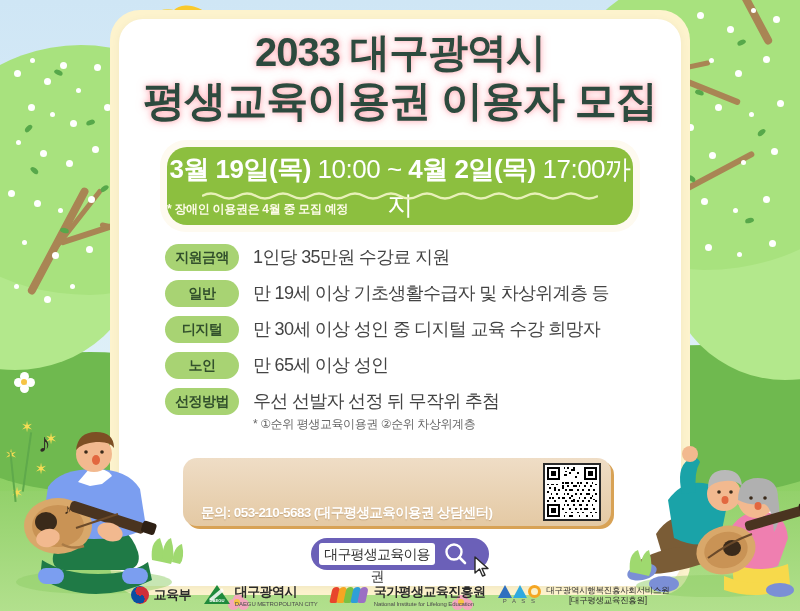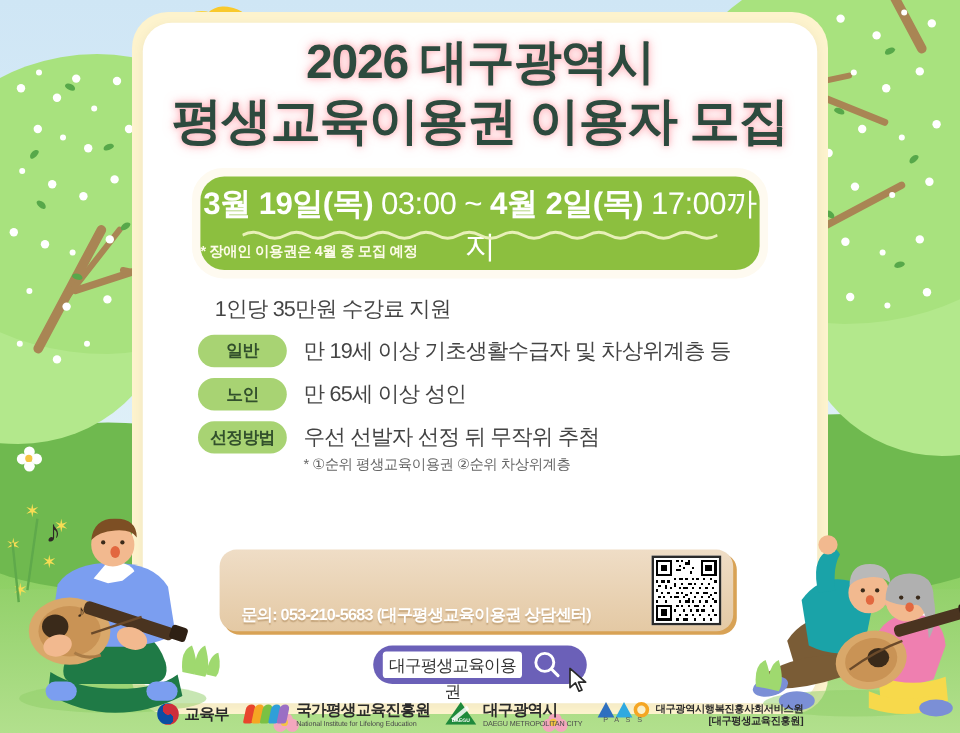--- a/index.html
+++ b/index.html
@@ -126,21 +126,21 @@
      background:conic-gradient(from 200deg,#0b4da2 0deg 180deg,#cd2e3a 180deg 360deg);position:relative;}
   .taeguk::after{content:"";position:absolute;left:0;top:0;width:18px;height:18px;border-radius:50%;
      background:radial-gradient(circle at 50% 28%,#cd2e3a 0 4.5px,transparent 4.6px),
                 radial-gradient(circle at 50% 72%,#0b4da2 0 4.5px,transparent 4.6px);}
   .nile{width:38px;height:16px;position:relative;}
   .nile i{position:absolute;top:0;width:8px;height:16px;border-radius:4px 4px 2px 2px;transform:skewX(-12deg);}
   .dgmark{width:26px;height:19px;position:relative;}
   .pass{display:flex;align-items:flex-end;gap:1px;}
   .pass .pk{width:0;height:0;border-left:7px solid transparent;border-right:7px solid transparent;}
   .pass .pd{width:13px;height:13px;border-radius:50%;border:3px solid #f5a623;box-sizing:border-box;}
-  .ftxt2{font-size:8.5px;font-weight:700;color:#2a2a2a;line-height:10px;text-align:right;letter-spacing:-.3px;}
+  .ftxt2{font-size:8.5px;font-weight:400;color:#2a2a2a;line-height:10px;text-align:center;letter-spacing:-.3px;}
 
   
   .person{position:absolute;}
 </style>
 </head>
 <body>
 
 <div id="poster">
 
   <div class="sky"></div>
@@ -343,43 +343,50 @@
     <ellipse cx="106" cy="112" rx="22" ry="18" fill="#c99355" transform="rotate(-16 106 112)"></ellipse>
     <ellipse cx="112" cy="110" rx="9" ry="8" fill="#3a2a1a"></ellipse>
     <rect x="124" y="84" width="62" height="10" rx="4" fill="#4a3420" transform="rotate(-16 124 84)"></rect>
     <rect x="178" y="66" width="13" height="11" rx="3" fill="#2e2014" transform="rotate(-16 178 66)"></rect>
     <path d="M88 120 q22 -16 44 -24" stroke="#6b4a2a" stroke-width="2" fill="none"></path>
     <path d="M0 120 q-2 -18 8 -22 q6 16 2 24z" fill="#9fd96f" transform="translate(10,14)"></path>
     <path d="M10 122 q0 -20 9 -24 q5 18 0 26z" fill="#9fd96f" transform="translate(10,14)"></path>
   </svg>
 
   <div class="title">
-    <div class="l1">2026 대구광역시</div>
+    <div class="l1">2033 대구광역시</div>
     <div class="l2">평생교육이용권 이용자 모집</div>
   </div>
 
   <div class="banner-wrap"></div>
   <div class="banner">
-    <div class="dline"><span>3월 19일(목) </span><span class="lt">03:00</span><span class="lt"> ~ </span><span>4월 2일(목) </span><span class="lt">17:00까지</span></div>
+    <div class="dline"><span>3월 19일(목) </span><span class="lt">10:00</span><span class="lt"> ~ </span><span>4월 2일(목) </span><span class="lt">17:00까지</span></div>
     <svg class="wave" viewBox="0 0 396 10" preserveAspectRatio="none">
       <path d="M0 5 q9 -5 18 0 t18 0 t18 0 t18 0 t18 0 t18 0 t18 0 t18 0 t18 0 t18 0 t18 0 t18 0 t18 0 t18 0 t18 0 t18 0 t18 0 t18 0 t18 0 t18 0 t18 0 t18 0" stroke="#e8f0b8" stroke-width="2.4" fill="none"></path>
     </svg>
     <div class="sub">* 장애인 이용권은 4월 중 모집 예정</div>
   </div>
 
   <div class="rows">
     <div class="row">
+      <div class="pill">지원금액</div>
       <div class="rtxt">
         <div class="main">1인당 35만원 수강료 지원</div>
       </div>
     </div>
     <div class="row">
       <div class="pill">일반</div>
       <div class="rtxt">
         <div class="main">만 19세 이상 기초생활수급자 및 차상위계층 등</div>
+      </div>
+    </div>
+    <div class="row">
+      <div class="pill">디지털</div>
+      <div class="rtxt">
+        <div class="main">만 30세 이상 성인 중 디지털 교육 수강 희망자</div>
       </div>
     </div>
     <div class="row">
       <div class="pill">노인</div>
       <div class="rtxt">
         <div class="main">만 65세 이상 성인</div>
       </div>
     </div>
     <div class="row">
       <div class="pill">선정방법</div>
@@ -507,44 +514,44 @@
   <svg class="cursor" viewBox="0 0 18 22">
     <path d="M1 1 L1 17 L5.5 13 L8.5 20 L11 19 L8 12.5 L14 12.5 Z" fill="#ffffff" stroke="#2a2a2a" stroke-width="1.4" stroke-linejoin="round"></path>
   </svg>
 
   <div class="footer">
     <div class="flogo">
       <div class="taeguk"></div>
       <span class="fname">교육부</span>
     </div>
     <div class="flogo">
-      <div class="nile">
-        <i style="left:0;background:#e8452c;"></i>
-          <i style="left:7px;background:#f5a623;"></i>
-        <i style="left:14px;background:#7ac143;"></i>
-          <i style="left:21px;background:#2f9fd8;"></i>
-        <i style="left:28px;background:#9b6fc4;"></i>
-      </div>
-      <span>
-        <span class="fname">국가평생교육진흥원</span>
-        <span class="fsub">National Institute for Lifelong Education</span>
-      </span>
-    </div>
-    <div class="flogo">
       <svg class="dgmark" viewBox="0 0 26 19">
         <path d="M13 0 L26 19 L0 19 Z" fill="#1f8a3b"></path>
         <path d="M5 14 L18 3 L20 6 L8 16z" fill="#ffffff" opacity=".85"></path>
         <text x="13" y="17" font-size="4.2" fill="#ffffff" text-anchor="middle" font-weight="bold">DAEGU</text>
       </svg>
       <span>
         <span class="fname">대구광역시</span>
         <span class="fsub">DAEGU METROPOLITAN CITY</span>
       </span>
     </div>
     <div class="flogo">
+      <div class="nile">
+        <i style="left:0;background:#e8452c;"></i>
+          <i style="left:7px;background:#f5a623;"></i>
+        <i style="left:14px;background:#7ac143;"></i>
+          <i style="left:21px;background:#2f9fd8;"></i>
+        <i style="left:28px;background:#9b6fc4;"></i>
+      </div>
+      <span>
+        <span class="fname">국가평생교육진흥원</span>
+        <span class="fsub">National Institute for Lifelong Education</span>
+      </span>
+    </div>
+    <div class="flogo">
       <div style="text-align:center;">
         <div class="pass">
           <div class="pk" style="border-bottom:13px solid #2f6fbf;"></div>
           <div class="pk" style="border-bottom:13px solid #2fa9e0;"></div>
           <div class="pd"></div>
         </div>
         <div class="fsub" style="letter-spacing:2px;color:#555;">P A S S</div>
       </div>
       <div class="ftxt2">
         <div>대구광역시행복진흥사회서비스원</div>

